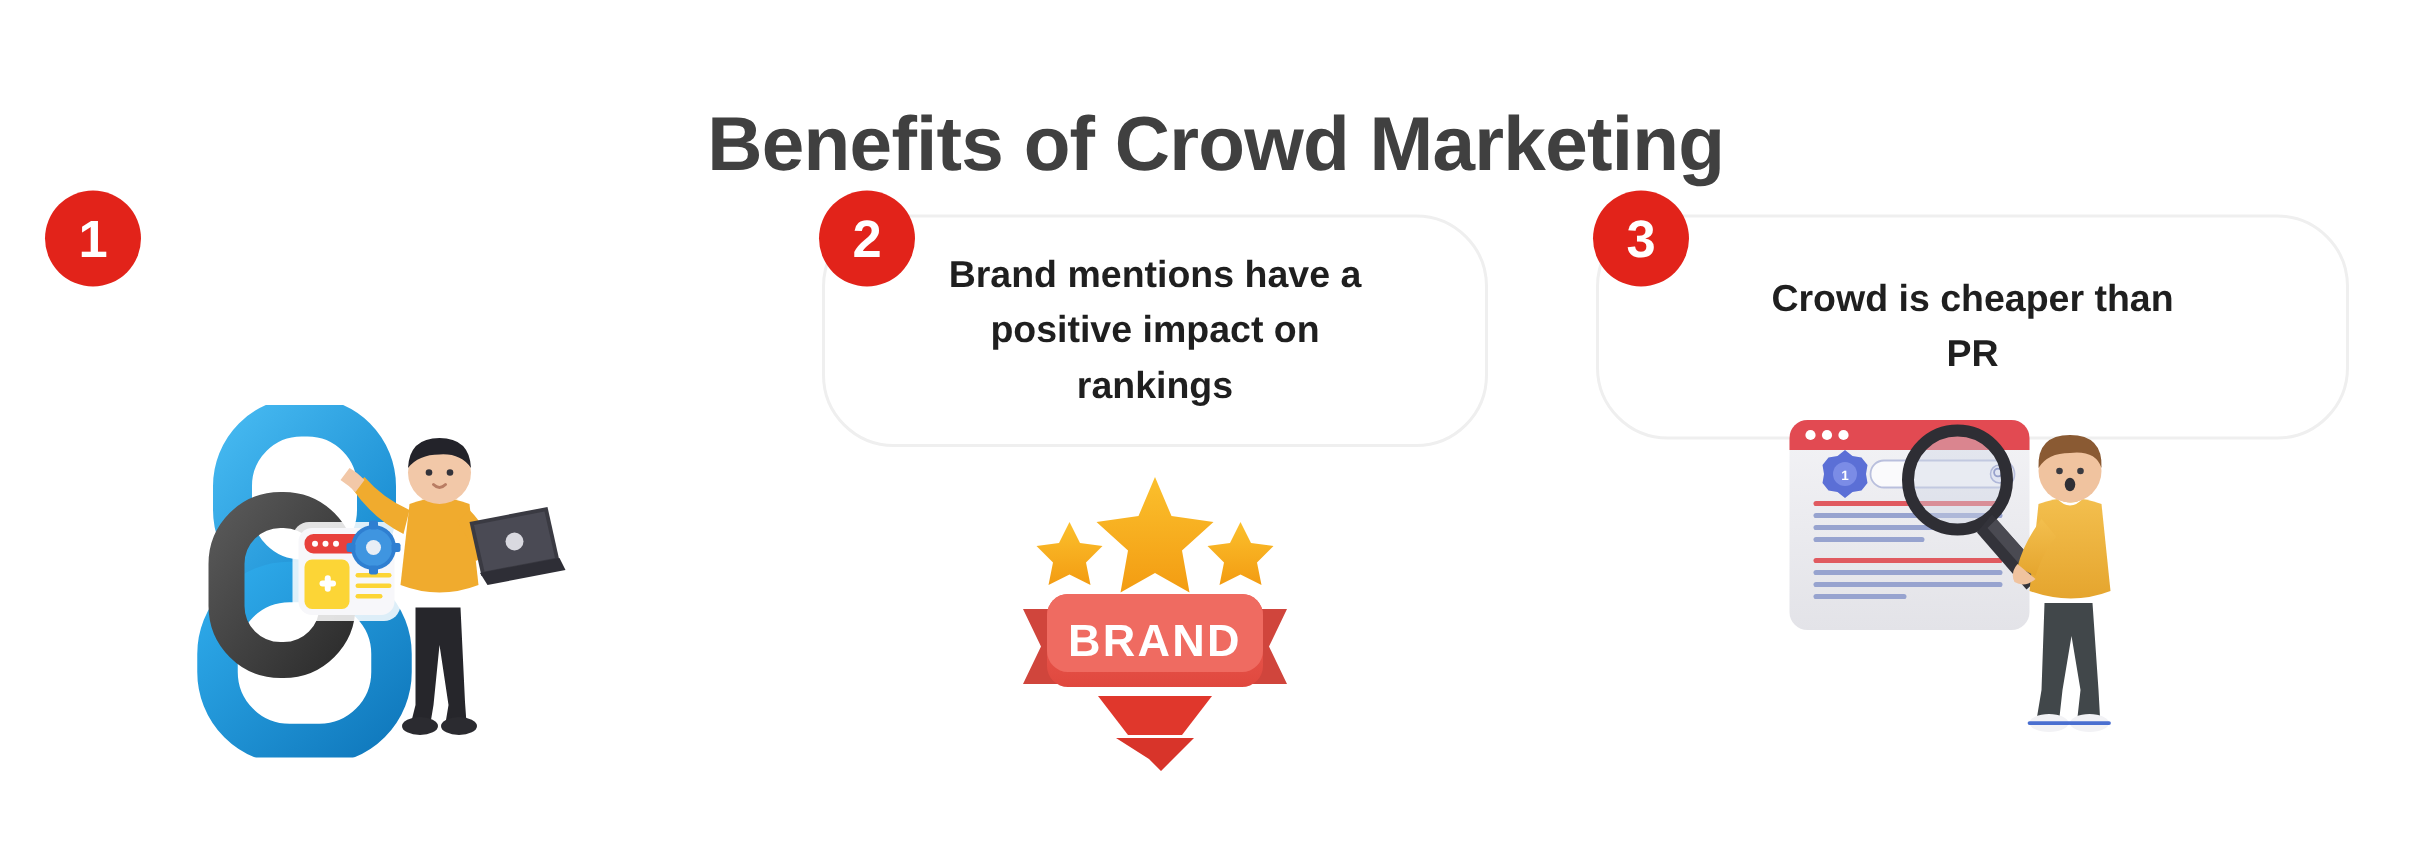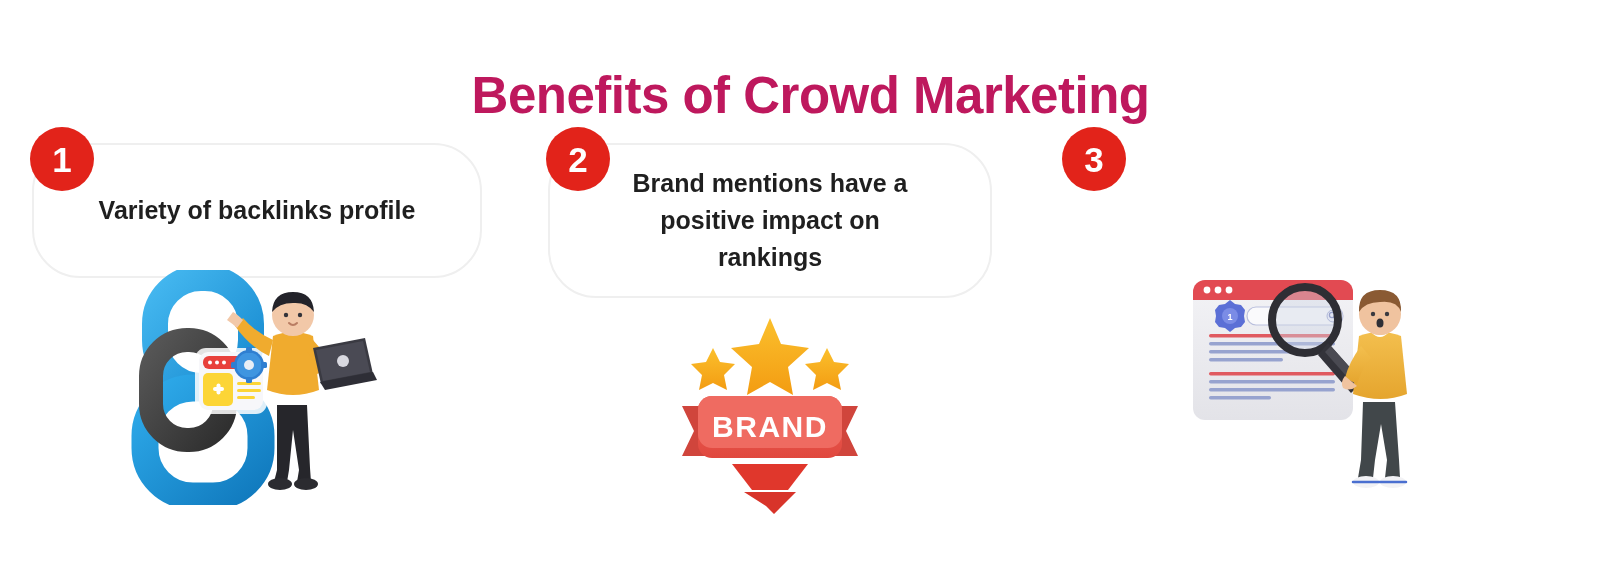--- a/index.html
+++ b/index.html
@@ -16,21 +16,21 @@
   }
 
   #page-title {
     position: absolute;
     top: 34px;
     left: 0;
     width: 1621px;
     text-align: center;
     font-size: 51px;
     font-weight: bold;
-    color: #be185d;
+    color: #404040;
     letter-spacing: -0.5px;
     line-height: 1.1;
   }
 
   .benefit-block {
     position: absolute;
     top: 0;
     height: 575px;
   }
   .benefit-block.b1 { left: 32px;   width: 450px; }
@@ -96,23 +96,20 @@
 
   .illo svg { display: block; margin: 0 auto; }
 </style>
 </head>
 <body>
 
 <h1 id="page-title">Benefits of Crowd Marketing</h1>
 
 <div class="benefit-block b1">
 
-  <div class="card">
-    <div class="card-text">Variety of backlinks profile</div>
-  </div>
 
   <div class="badge">1</div>
 
   <div class="illo">
     <svg width="260" height="235" viewBox="0 0 260 235" xmlns="http://www.w3.org/2000/svg">
       <defs>
         <linearGradient id="blueA" x1="0" y1="0" x2="1" y2="1">
           <stop offset="0%" stop-color="#45b8f0"></stop>
           <stop offset="100%" stop-color="#1689cf"></stop>
         </linearGradient>
@@ -236,20 +233,23 @@
       <g>
         <path d="M72 160 L148 160 L128 186 L92 186 Z" fill="#e0372c"></path>
         <path d="M84 188 L136 188 L114 210 L106 202 Z" fill="#d8342a"></path>
       </g>
     </svg>
   </div>
 </div>
 
 <div class="benefit-block b3">
 
+  <div class="card">
+    <div class="card-text">Crowd is cheaper than PR</div>
+  </div>
 
   <div class="badge">3</div>
 
   <div class="illo">
     <svg width="260" height="238" viewBox="0 0 260 238" xmlns="http://www.w3.org/2000/svg">
       <defs>
         <linearGradient id="winG" x1="0" y1="0" x2="0" y2="1">
           <stop offset="0%" stop-color="#f3f3f6"></stop>
           <stop offset="100%" stop-color="#e3e3e8"></stop>
         </linearGradient>

